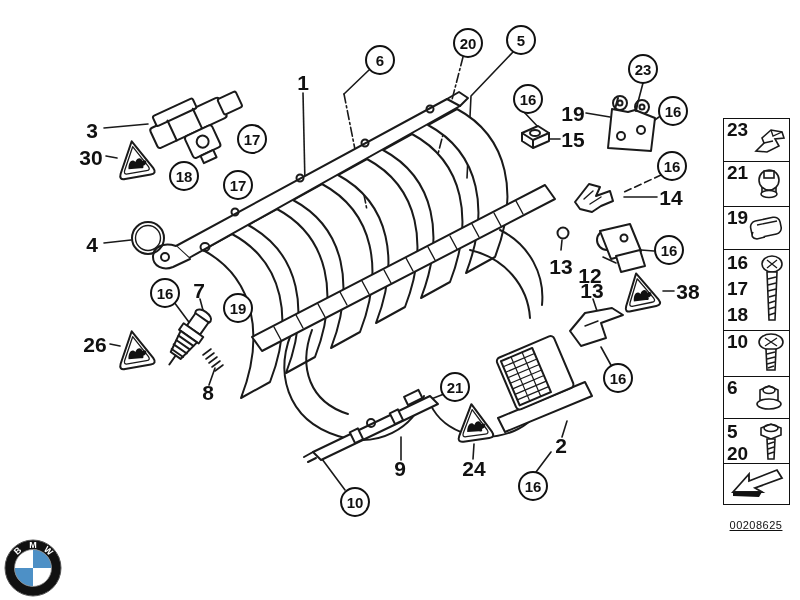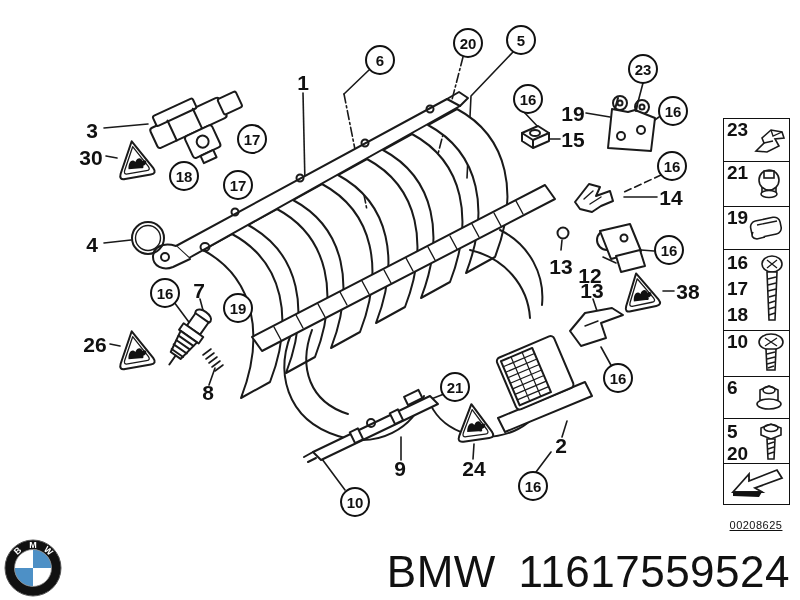--- a/index.html
+++ b/index.html
@@ -390,18 +390,14 @@
     <circle cx="0" cy="0" r="28" fill="none" stroke="#555" stroke-width="1"></circle>
     <circle cx="0" cy="0" r="18.5" fill="#fff"></circle>
     <path d="M0,0 L0,-18.5 A18.5,18.5 0 0 1 18.5,0 Z" fill="#4d90c6"></path>
     <path d="M0,0 L0,18.5 A18.5,18.5 0 0 1 -18.5,0 Z" fill="#4d90c6"></path>
     <circle cx="0" cy="0" r="18.5" fill="none" stroke="#888" stroke-width="0.8"></circle>
     <text x="0" y="-20" text-anchor="middle" font-size="9" font-weight="bold" fill="#fff" transform="rotate(-42)">B</text>
     <text x="0" y="-20" text-anchor="middle" font-size="9" font-weight="bold" fill="#fff">M</text>
     <text x="0" y="-20" text-anchor="middle" font-size="9" font-weight="bold" fill="#fff" transform="rotate(42)">W</text>
   </svg>
 
-  <div class="footer-text">
-    <span>BMW</span>
-    <span>11617559524</span>
-  </div>
 
 </div>
 
 </body></html>

